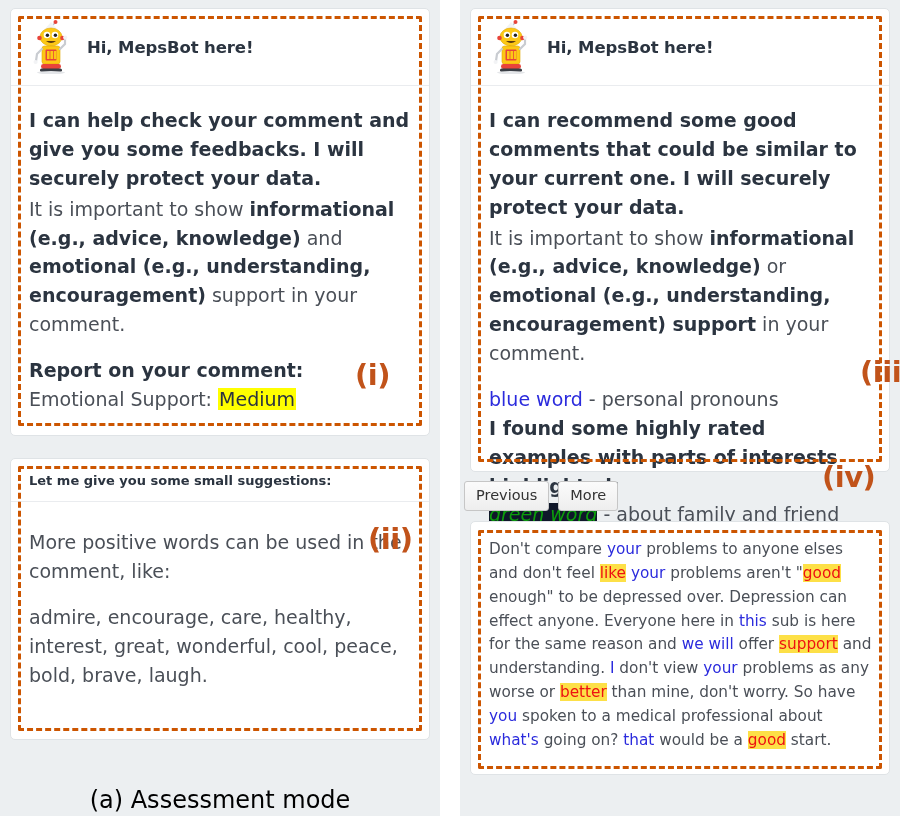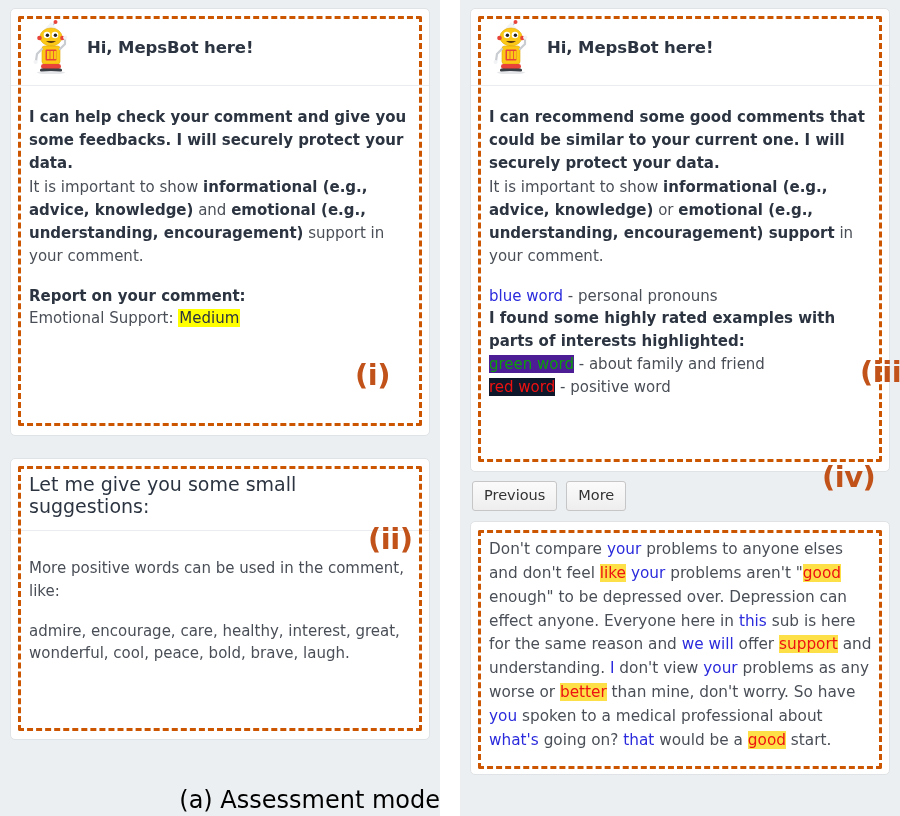--- a/index.html
+++ b/index.html
@@ -74,45 +74,45 @@
     font-size: 16.5px;
     font-weight: bold;
     color: #2b3440;
     margin-left: 14px;
     letter-spacing: -0.1px;
   }
 
   
   .body-text {
     padding: 20px 18px 16px 18px;
-    font-size: 15px;
+    font-size: 19px;
     line-height: 1.52;
     color: #4a4f57;
   }
   .body-text b, .body-text strong {
     color: #2b3440;
     font-weight: bold;
   }
   .para-gap { height: 17px; }
 
   .hl-yellow {
     background: #ffff00;
     color: #2b3440;
     padding: 0 1px;
   }
-  .w-green { color: #0b9d0b; background: #4c1d95; }
+  .w-green { color: #0b9d0b; background: #0f172a; font-style: italic; }
   .w-red   { color: #ee1111; background: #0f172a; }
   .w-blue-plain { color: #2b2bdd; }
   .w-red-hl { color: #ee1111; background: #fde047; }
 
   
   .sug-title {
     padding: 14px 14px 13px 18px;
-    font-size: 19px;
-    font-weight: normal;
+    font-size: 13px;
+    font-weight: bold;
     color: #2b3440;
   }
 
   
   .btn-row {
     position: absolute;
     display: flex;
     gap: 9px;
   }
   .nav-btn {
@@ -135,21 +135,21 @@
     color: #4a4f57;
   }
 
   
   .caption {
     position: absolute;
     bottom: 2px;
     font-size: 24px;
     color: #000000;
     font-family: "DejaVu Sans", "Liberation Sans", sans-serif;
-    text-align: right;
+    text-align: center;
   }
   .cap-left  { left: 0;   width: 440px; }
 
   
   .robot { width: 44px; height: 54px; flex: 0 0 44px; }
 </style>
 </head>
 <body>
 
 <div id="root">
@@ -272,21 +272,21 @@
         <div><b>I found some highly rated examples with parts of interests highlighted:</b></div>
         <div>
           <span class="w-green">green word</span><span> - about family and friend</span>
         </div>
         <div>
           <span class="w-red">red word</span><span> - positive word</span>
         </div>
       </div>
     </div>
 
-    <div class="btn-row" style="left:12px; top:481px;">
+    <div class="btn-row" style="left:4px; top:481px;">
       <button class="nav-btn">Previous</button>
       <button class="nav-btn">More</button>
     </div>
 
     <div class="card" style="top:521px; height:254px;">
       <div class="rec-text"><span>Don't compare </span><span class="w-blue-plain">your</span><span> problems to anyone elses and don't feel </span><span class="w-red-hl">like</span><span> </span><span class="w-blue-plain">your</span><span> problems aren't "</span><span class="w-red-hl">good</span><span> enough" to be depressed over. Depression can effect anyone. Everyone here in </span><span class="w-blue-plain">this</span><span> sub is here for the same reason and </span><span class="w-blue-plain">we will</span><span> offer </span><span class="w-red-hl">support</span><span> and understanding. </span><span class="w-blue-plain">I</span><span> don't view </span><span class="w-blue-plain">your</span><span> problems as any worse or </span><span class="w-red-hl">better</span><span> than mine, don't worry. So have </span><span class="w-blue-plain">you</span><span> spoken to a medical professional about </span><span class="w-blue-plain">what's</span><span> going on? </span><span class="w-blue-plain">that</span><span> would be a </span><span class="w-red-hl">good</span><span> start.</span></div>
     </div>
 
     <div class="dash-box" style="left:18px; top:16px; width:404px; height:446px;"></div>
     <div class="dash-box" style="left:18px; top:530px; width:404px; height:239px;"></div>

